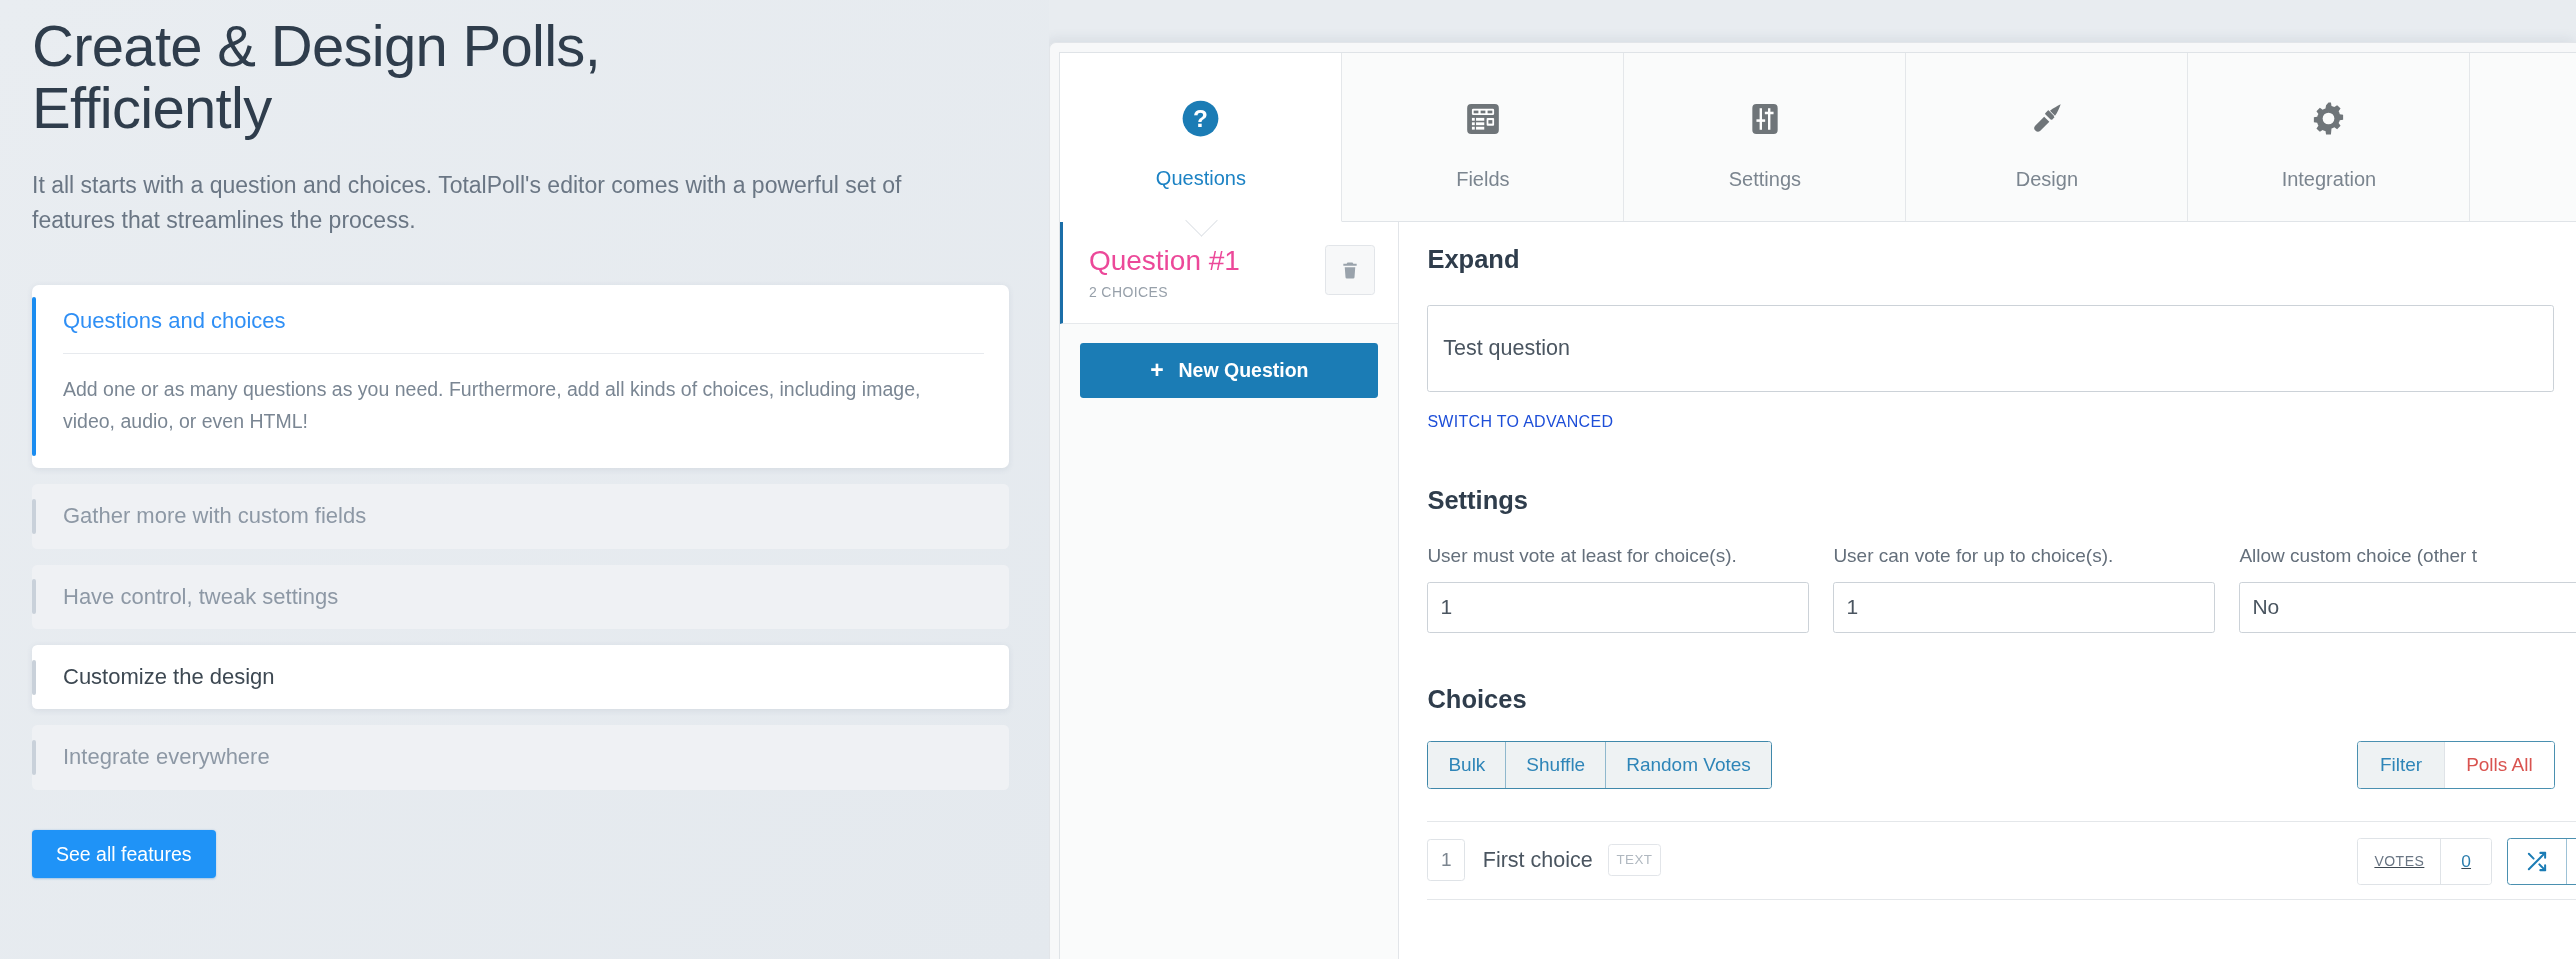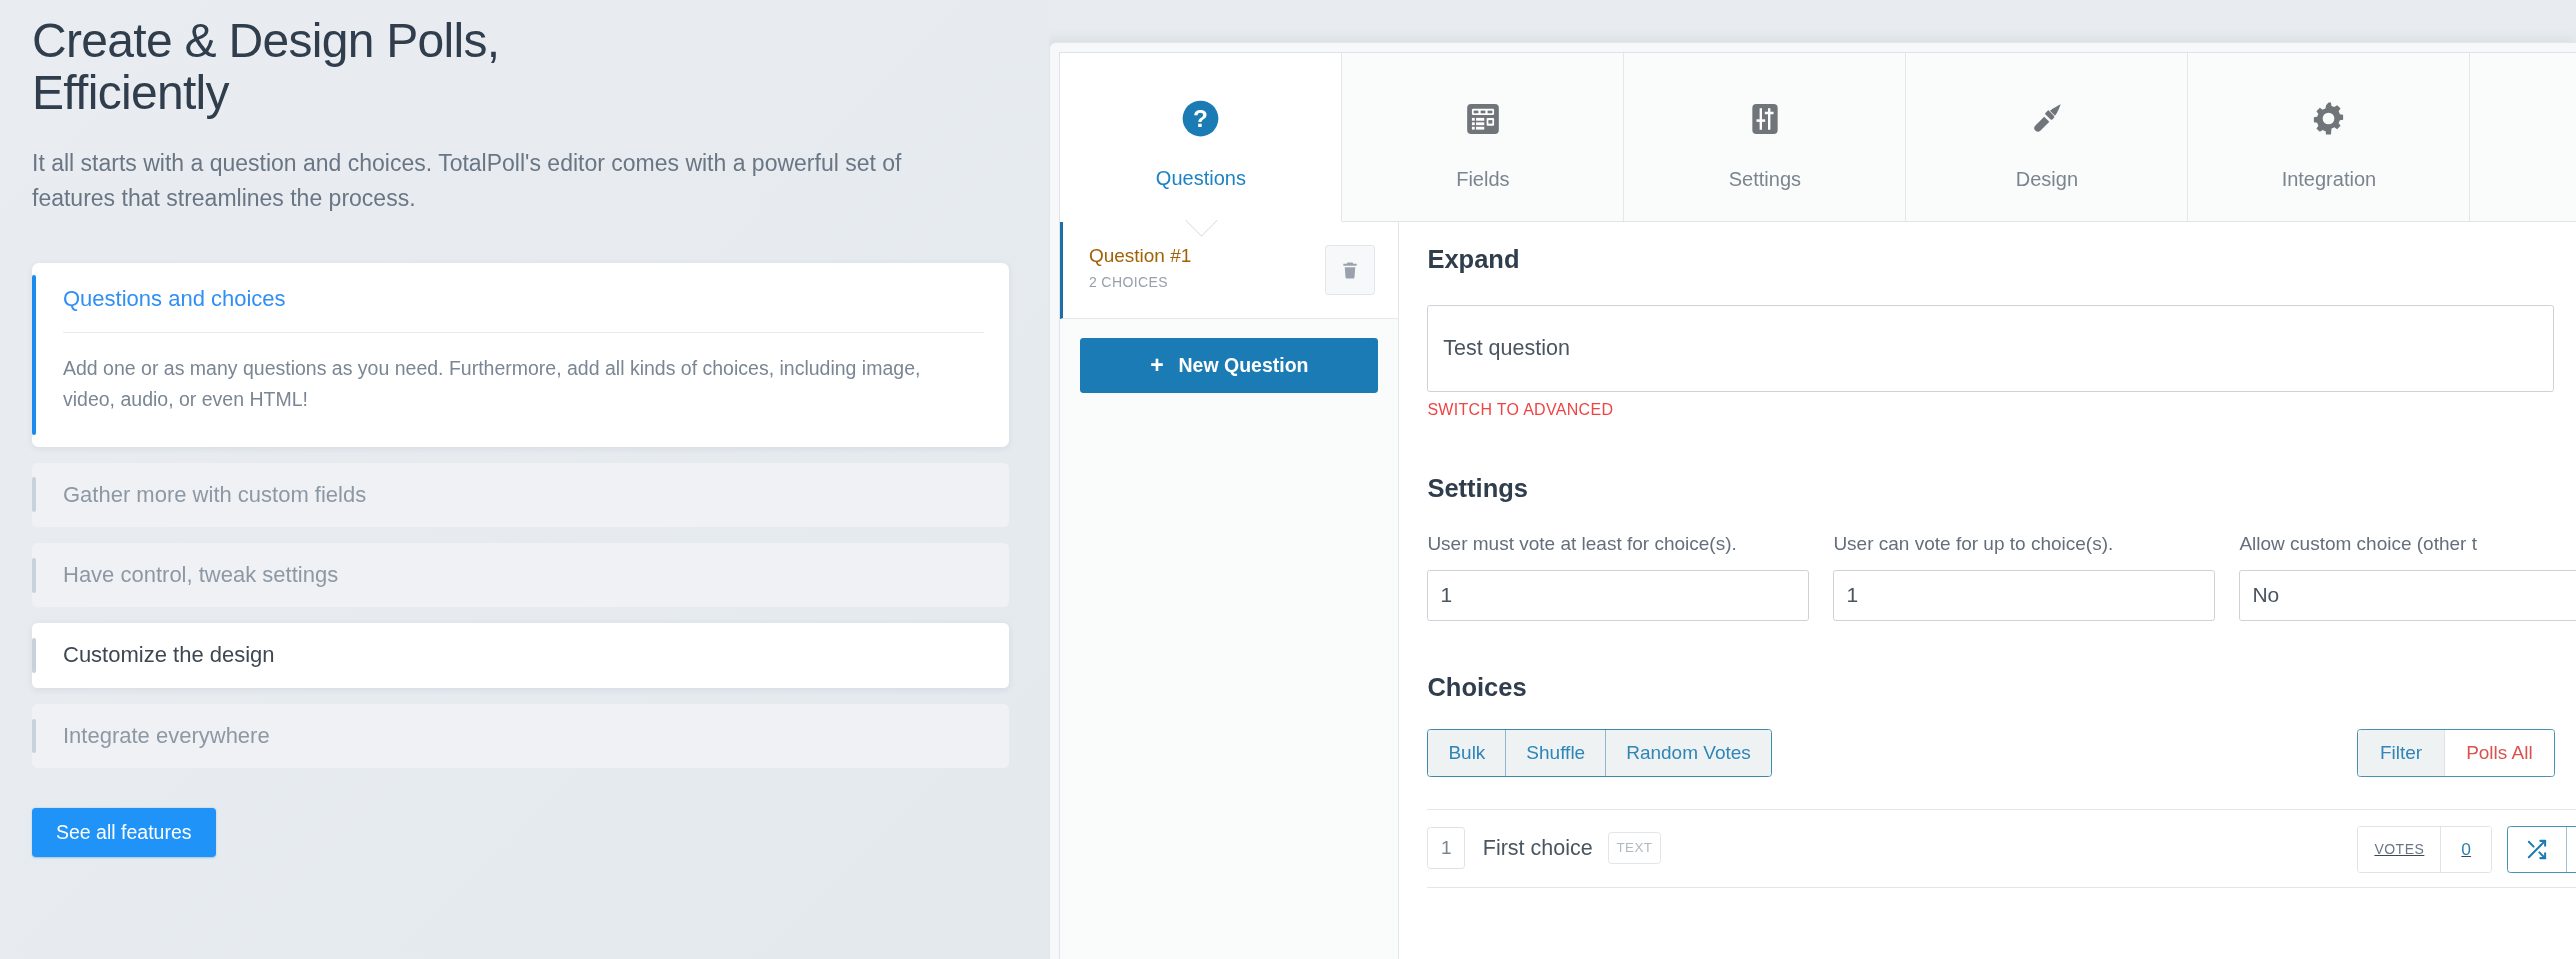--- a/index.html
+++ b/index.html
@@ -29,21 +29,21 @@
   .left-panel {
     width: 1049px;
     flex: 0 0 1049px;
     background: linear-gradient(135deg, #e9edf1 0%, #e4e9ee 100%);
     padding: 0 40px 0 32px;
     position: relative;
     overflow: hidden;
   }
 
   .hero-title {
-    font-size: 48px;
+    font-size: 58px;
     line-height: 1.08;
     font-weight: 400;
     color: #2f3d4c;
     letter-spacing: -0.7px;
     padding-top: 14.8px;
   }
 
   .hero-sub {
     margin-top: 28px;
     font-size: 23px;
@@ -251,22 +251,22 @@
     align-items: flex-start;
     justify-content: space-between;
     padding: 23px 23px 23px 25.5px;
     border-left: 3.4px solid #1b6ea8;
     border-bottom: 0.7px solid #e6e9ec;
     background: #ffffff;
     cursor: pointer;
   }
 
   .q-item-title {
-    font-size: 19px;
-    color: #a16207;
+    font-size: 28px;
+    color: #ec4899;
     line-height: 1.12;
     font-weight: 400;
   }
 
   .q-item-sub {
     font-size: 14px;
     color: #97a0aa;
     letter-spacing: 0.4px;
     margin-top: 7.4px;
   }
@@ -334,23 +334,23 @@
     font-size: 21.5px;
     color: #4a5560;
     padding: 0 14.8px;
     font-family: "Liberation Sans", sans-serif;
     background: #ffffff;
     outline: none;
   }
 
   .switch-link {
     display: inline-block;
-    margin-top: 9px;
+    margin-top: 21px;
     font-size: 16px;
-    color: #ef4444;
+    color: #1d4ed8;
     letter-spacing: 0.3px;
     text-decoration: none;
     cursor: pointer;
   }
 
   .settings-head { margin-top: 55px; margin-bottom: 29.5px; }
 
   .settings-grid {
     display: flex;
     gap: 24px;

